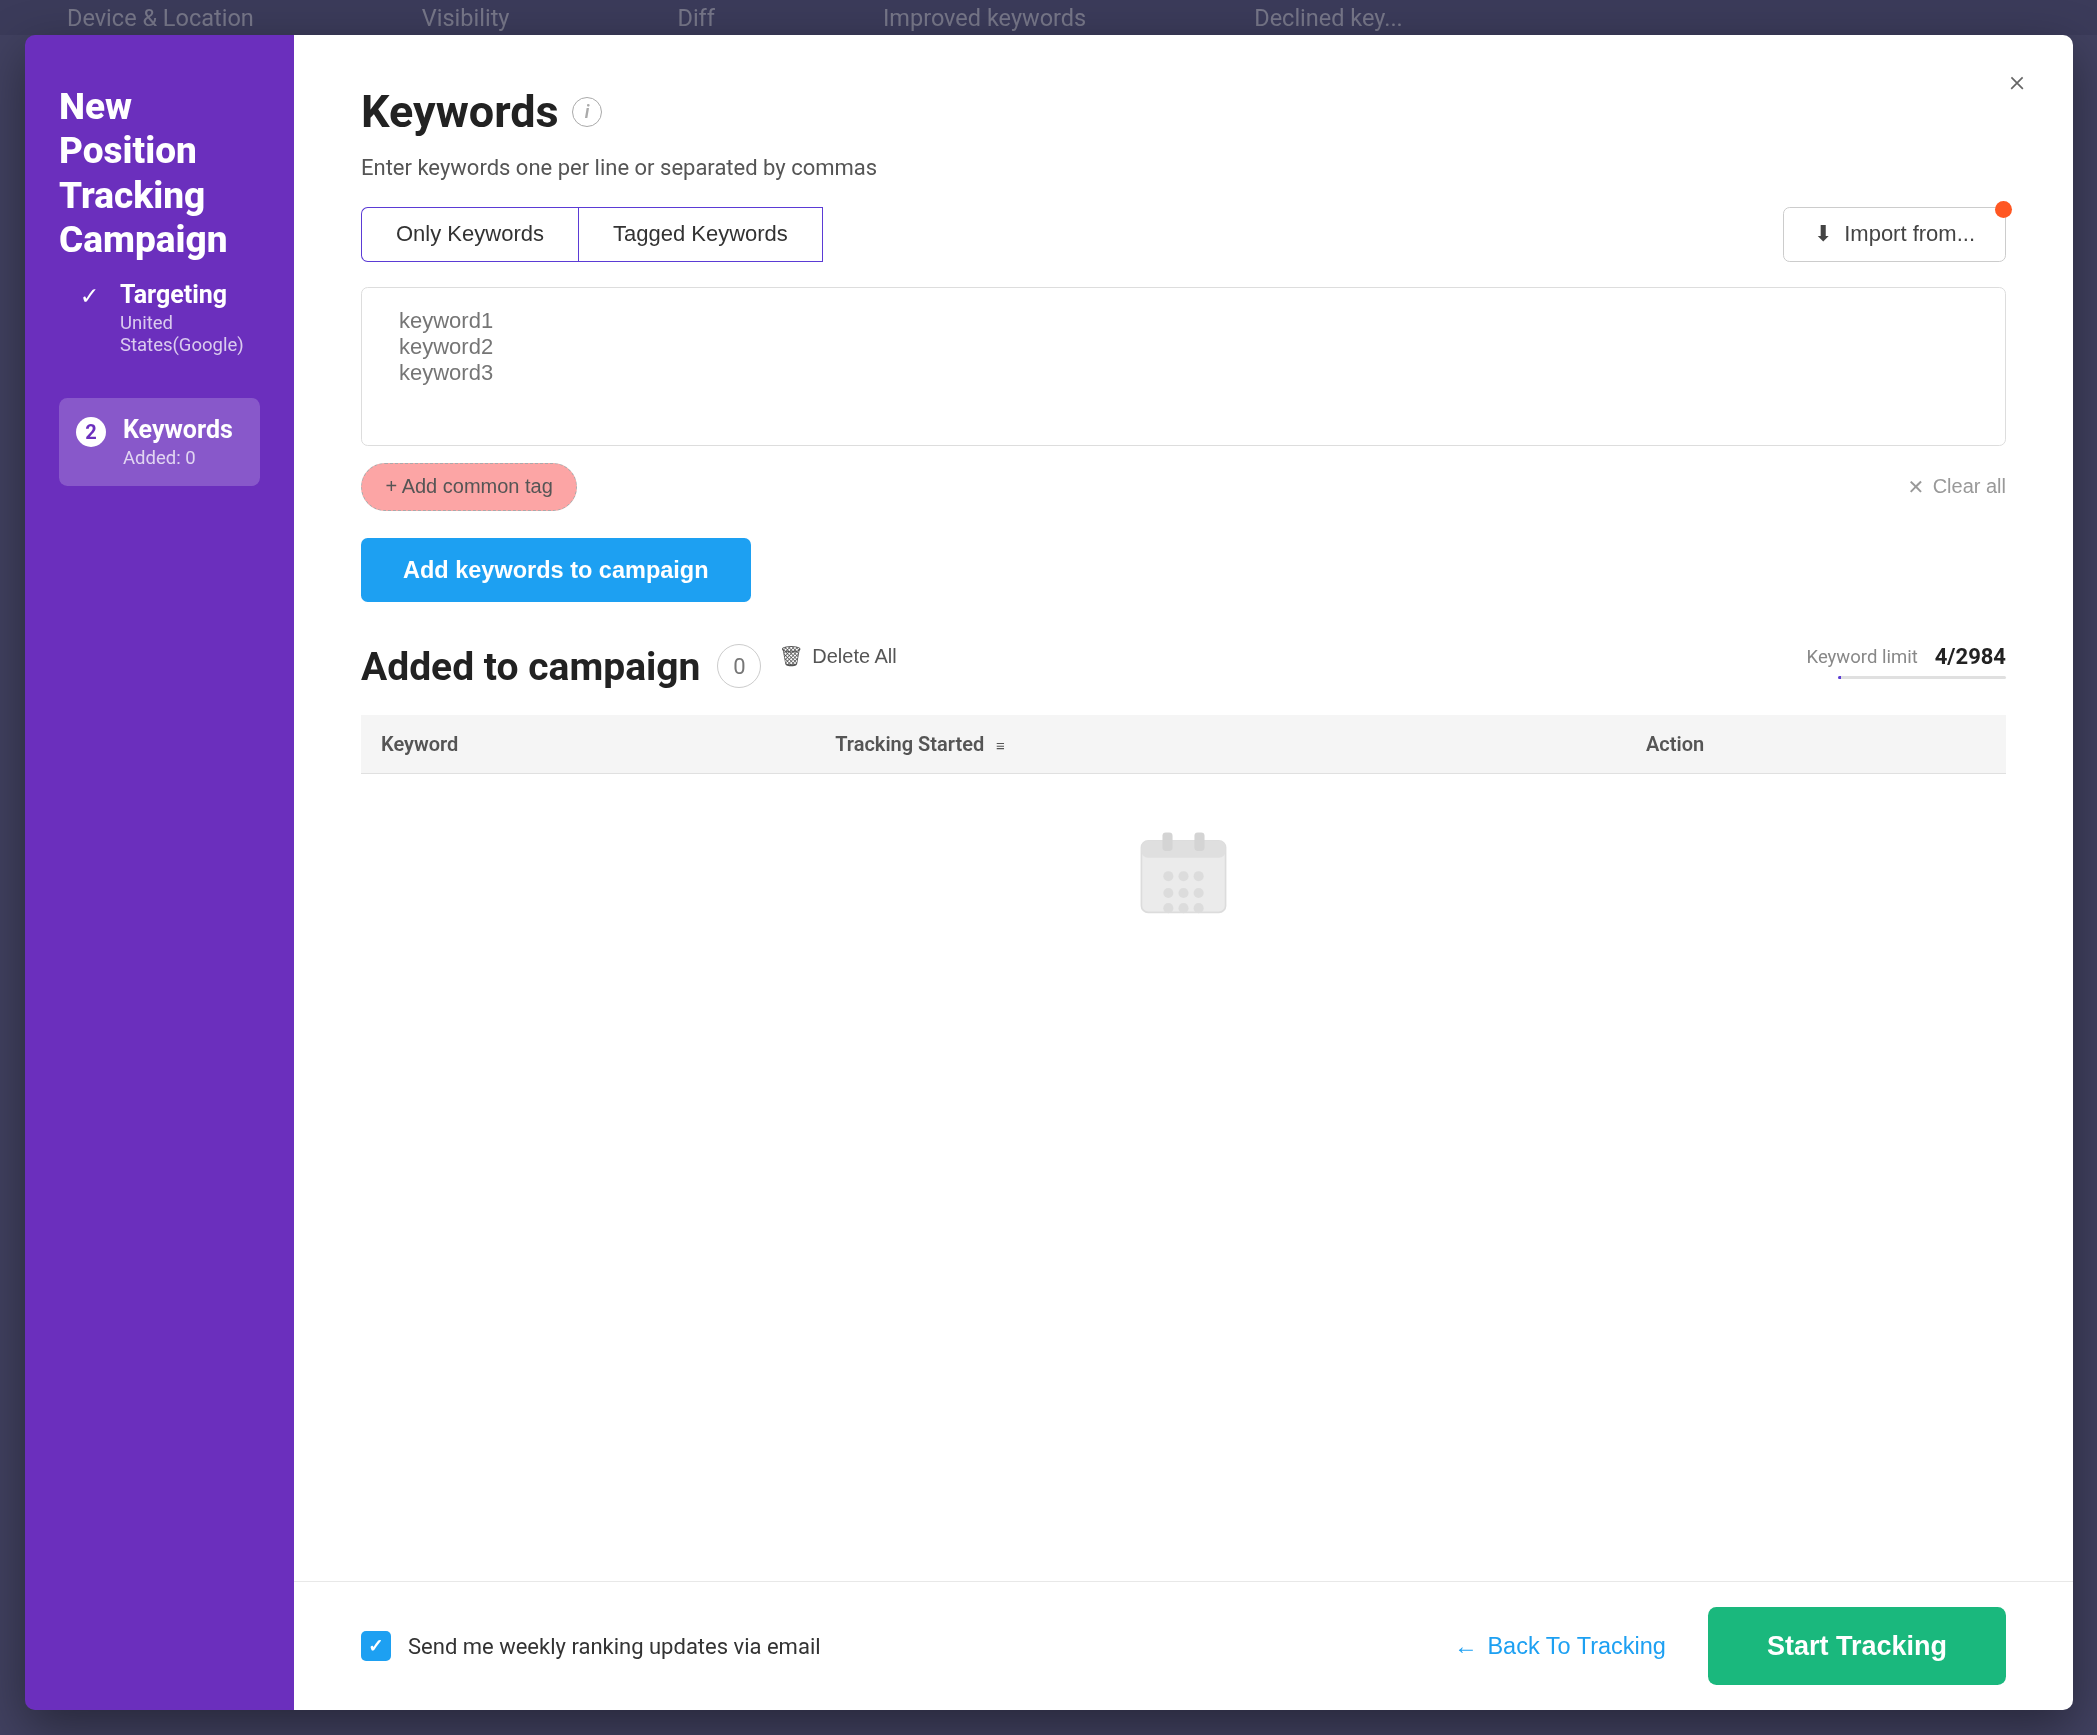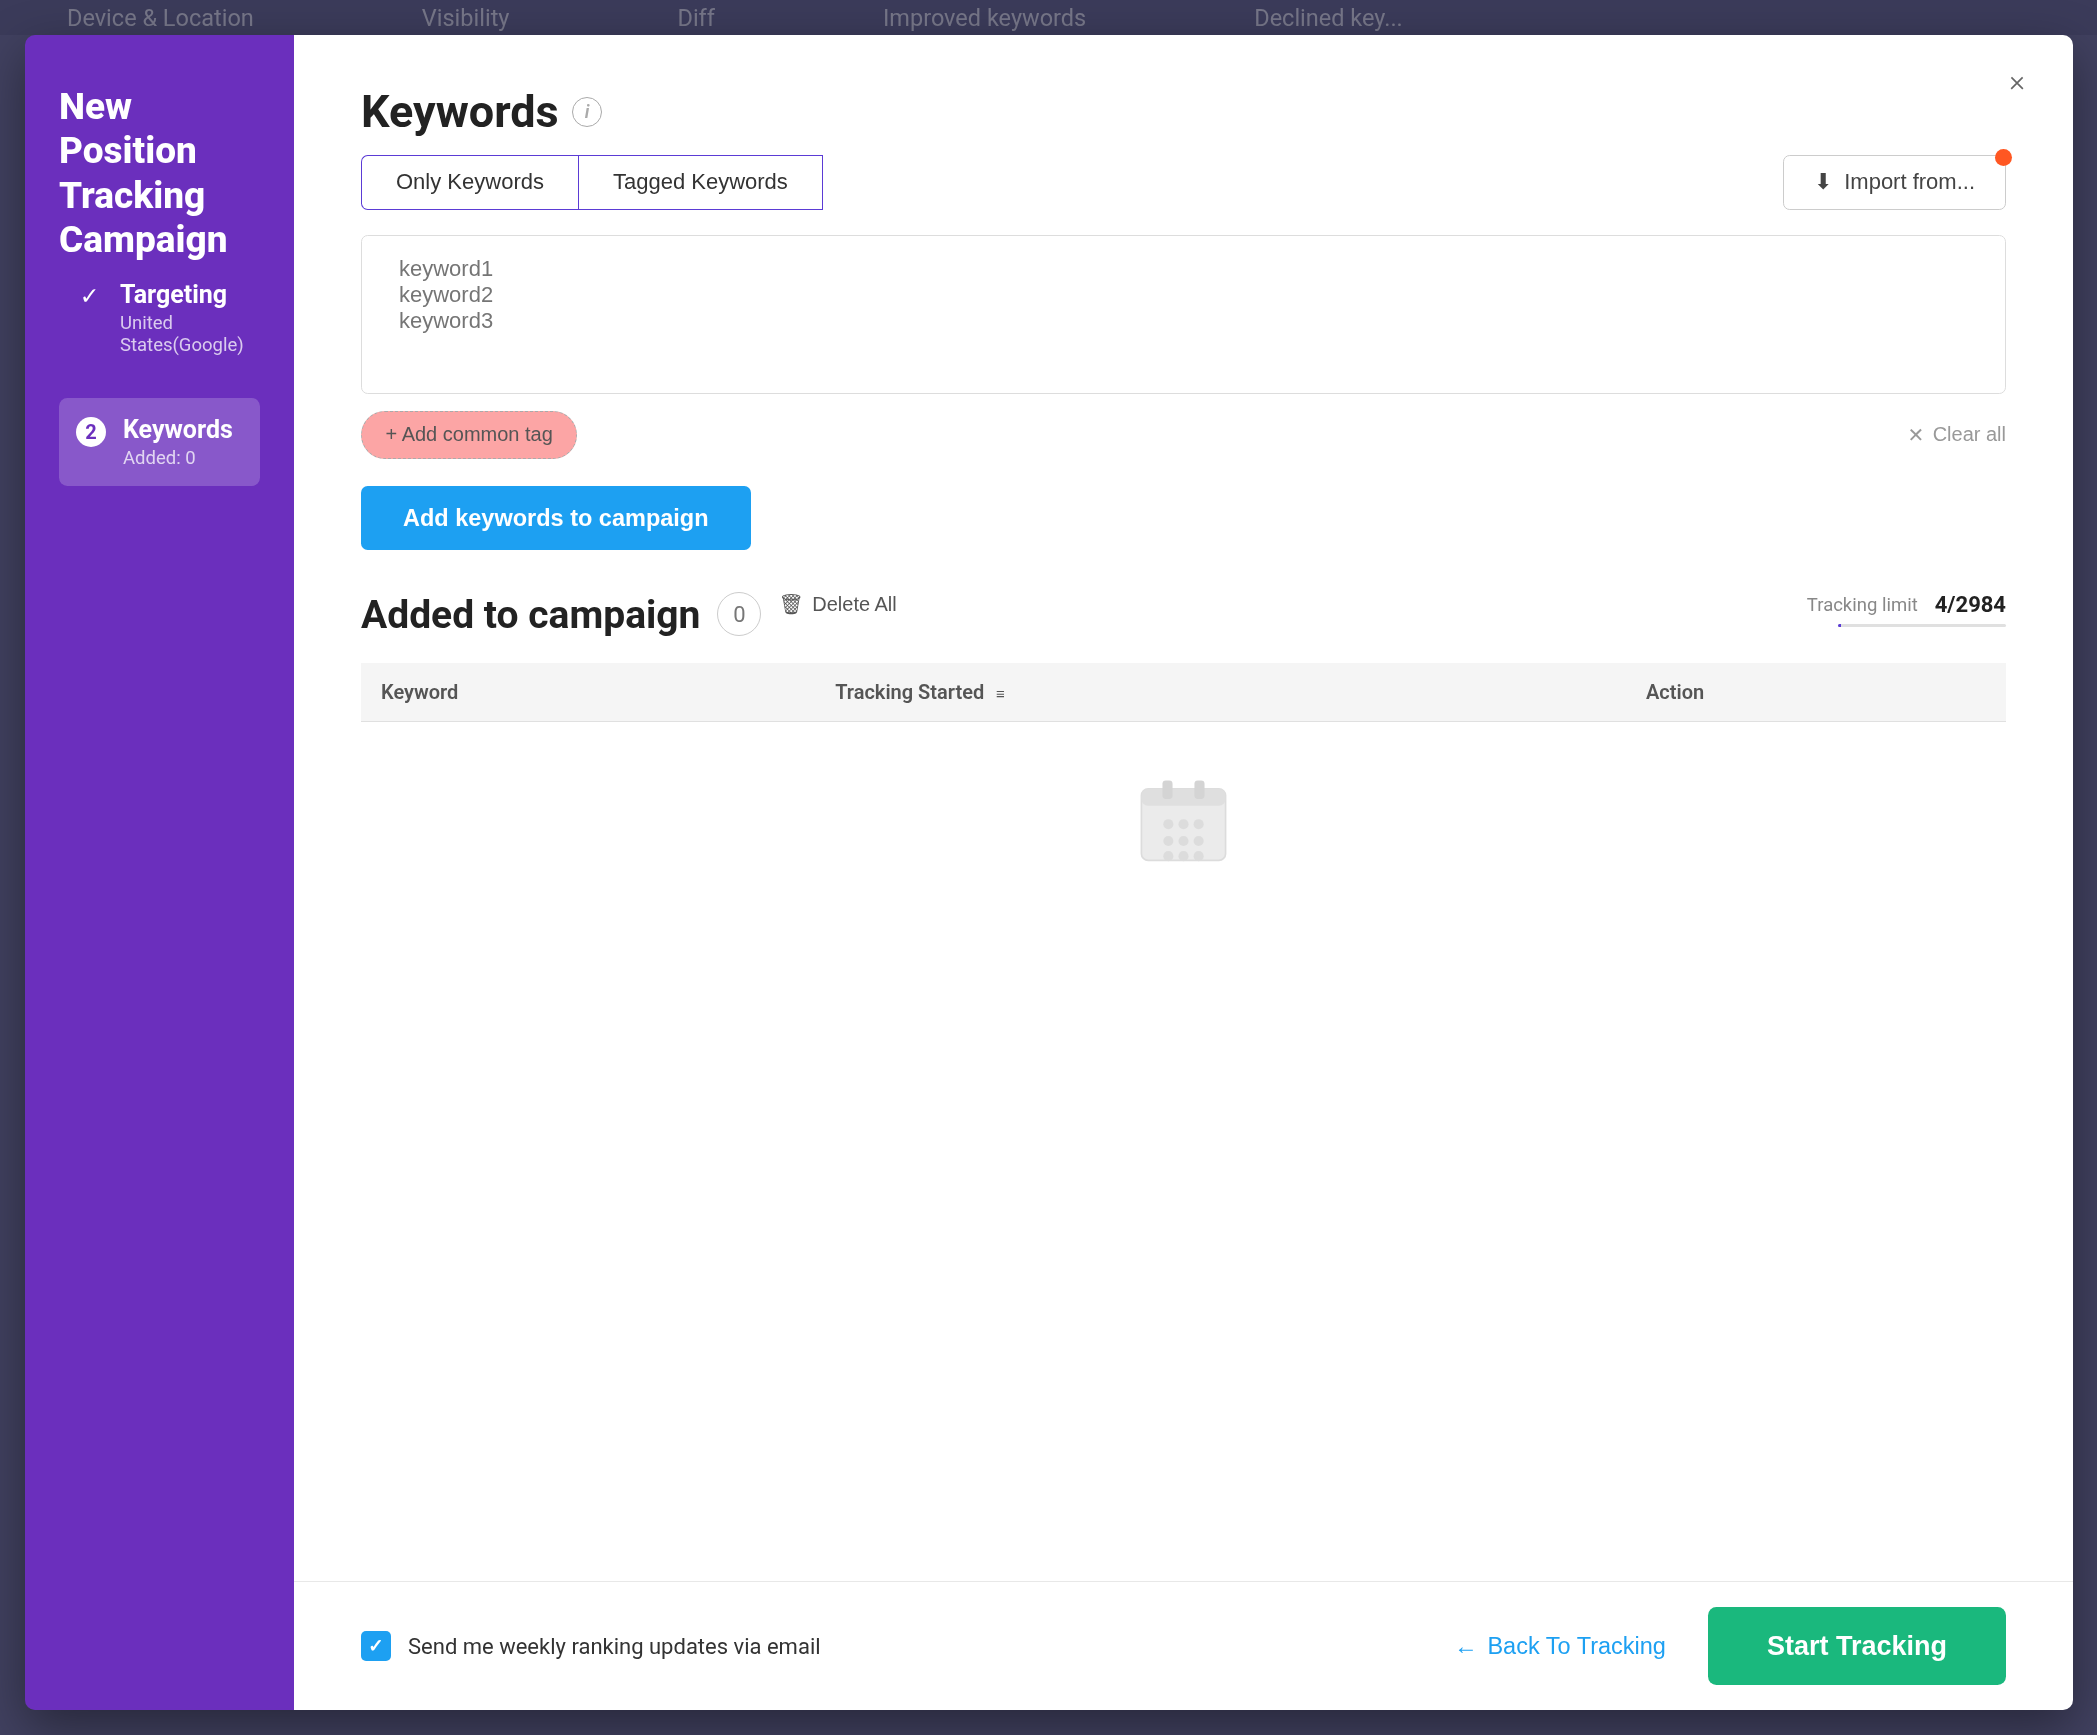--- a/index.html
+++ b/index.html
@@ -523,20 +523,21 @@
     <div class="close-btn">×</div>
 
     <div class="content-area">
 
       
       <div class="section-title">
         <span>Keywords</span>
         <div class="info-icon">i</div>
       </div>
 
+      <div class="section-description">Enter keywords one per line or separated by commas</div>
 
       
       <div class="tab-row">
         <button class="tab-btn tab-active">Only Keywords</button>
         <button class="tab-btn">Tagged Keywords</button>
         <button class="import-btn">
           <span>⬇</span>
           <span>Import from...</span>
           <span class="import-dot"></span>
         </button>
@@ -562,21 +563,21 @@
       
       <div class="campaign-section-header">
         <span class="campaign-title">Added to campaign</span>
         <div class="campaign-count-badge">0</div>
         <button class="delete-all-btn">
           <span>🗑</span>
           <span>Delete All</span>
         </button>
         <div class="keyword-limit-area">
           <div class="limit-info-row">
-            <span class="keyword-limit-label">Tracking limit</span>
+            <span class="keyword-limit-label">Keyword limit</span>
             <span class="keyword-limit-value">4/2984</span>
           </div>
           <div class="keyword-limit-bar">
             <div class="keyword-limit-fill" style="width: 2%;"></div>
           </div>
         </div>
       </div>
 
       
       <table class="keywords-table">

